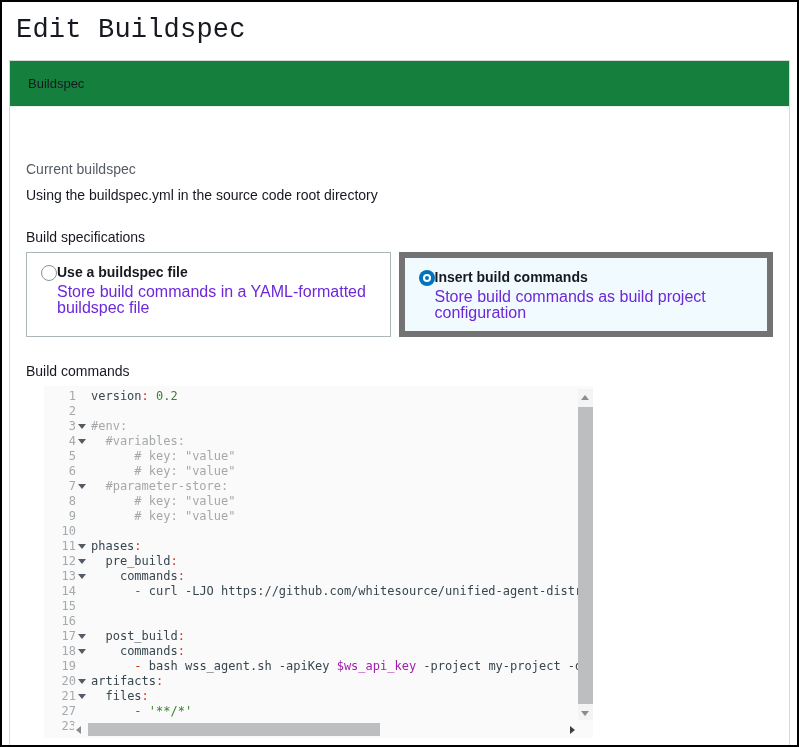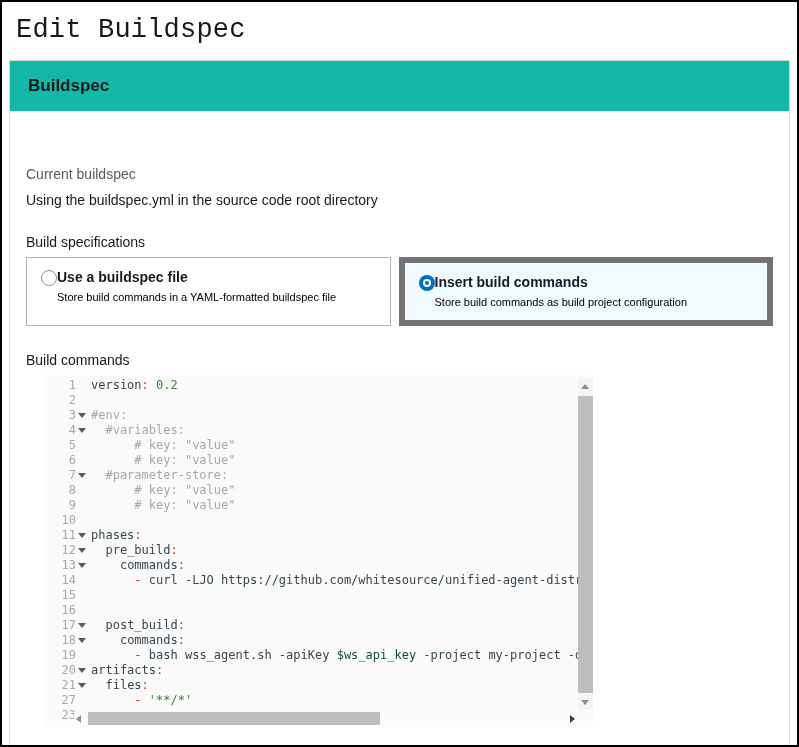--- a/index.html
+++ b/index.html
@@ -11,22 +11,22 @@
   }
   .page-title {
     font-size:27px; font-weight:400; color:#16191f;
     padding:13px 0 13px 14px; letter-spacing:0.2px;font-family:Liberation Mono, monospace;
   }
   .panel {
     flex:1; margin:2px 7px 5px 7px; border:1px solid #d5dbdb; background:#ffffff;
     display:flex; flex-direction:column;
   }
   .panel-header {
-    background:#14b8a6; border-bottom:1px solid #eaeded;
-    padding:15px 18px; font-size:17px; font-weight:700; color:#16191f;
+    background:#15803d; border-bottom:1px solid #eaeded;
+    padding:15px 18px; font-size:13px; font-weight:400; color:#16191f;
   }
   .panel-body { padding:18px 16px 0 16px; }
   .field-label-muted { font-size:14px; color:#545b64;margin-top:36px; }
   .field-value { font-size:14px; color:#16191f; margin-top:10px; }
   .section-label { font-size:14px; color:#16191f; margin-top:26px; }
   .cards { display:flex; gap:8px; margin-top:7px; }
   .card {
     flex:1; border:1px solid #aab7b8; background:#ffffff;
     padding:10px 14px; display:flex; min-height:58px; cursor:pointer;
   }
@@ -39,21 +39,21 @@
   .radio-inner {
     display:none; position:absolute; left:4px; top:4px; width:8px; height:8px;
     border-radius:50%; background:#ffffff;
   }
   .radio-dot {
     display:none; position:absolute; left:6px; top:6px; width:4px; height:4px;
     border-radius:50%; background:#0073bb;
   }
   .card.selected .radio-inner, .card.selected .radio-dot { display:block; }
   .card-title { font-size:14px; font-weight:700; color:#16191f; line-height:18px; }
-  .card-desc { font-size:11px; color:#000000; margin-top:3px; line-height:16px; }
+  .card-desc { font-size:16px; color:#6d28d9; margin-top:3px; line-height:16px; }
 
   .editor {
     position:relative; margin:7px 0 0 18px; width:549px; height:352px;
     background:#fafafa; overflow:hidden;
     font-family:"DejaVu Sans Mono", monospace; font-size:12px; line-height:15px;
     padding-top:3px;
   }
   .editor-scroll { display:flex; }
   .gutter { width:44px; flex:0 0 44px; color:#a4a9ad; }
   .gutter-line { height:15px; display:flex; justify-content:flex-end; align-items:center; }
@@ -64,21 +64,21 @@
     border-left:4px solid transparent; border-right:4px solid transparent;
     border-top:5px solid #545b64;
   }
   .code { flex:1; white-space:pre; overflow:hidden; padding-left:3px; color:#37474f; }
   .code-line { height:15px; }
   .tk-k { color:#37474f; }
   .tk-p { color:#d13212; }
   .tk-n { color:#3c8031; }
   .tk-s { color:#3c8031; }
   .tk-c { color:#a5a8aa; }
-  .tk-v { color:#14532d; }
+  .tk-v { color:#a21caf; }
   .tk-t { color:#37474f; }
 
   
   .vscroll {
     position:absolute; top:3px; right:0; bottom:18px; width:15px; background:#f4f4f4;
   }
   .vscroll .arrow-up {
     position:absolute; top:6px; left:3px; width:0; height:0;
     border-left:4px solid transparent; border-right:4px solid transparent;
     border-bottom:5px solid #8a8d8f;

